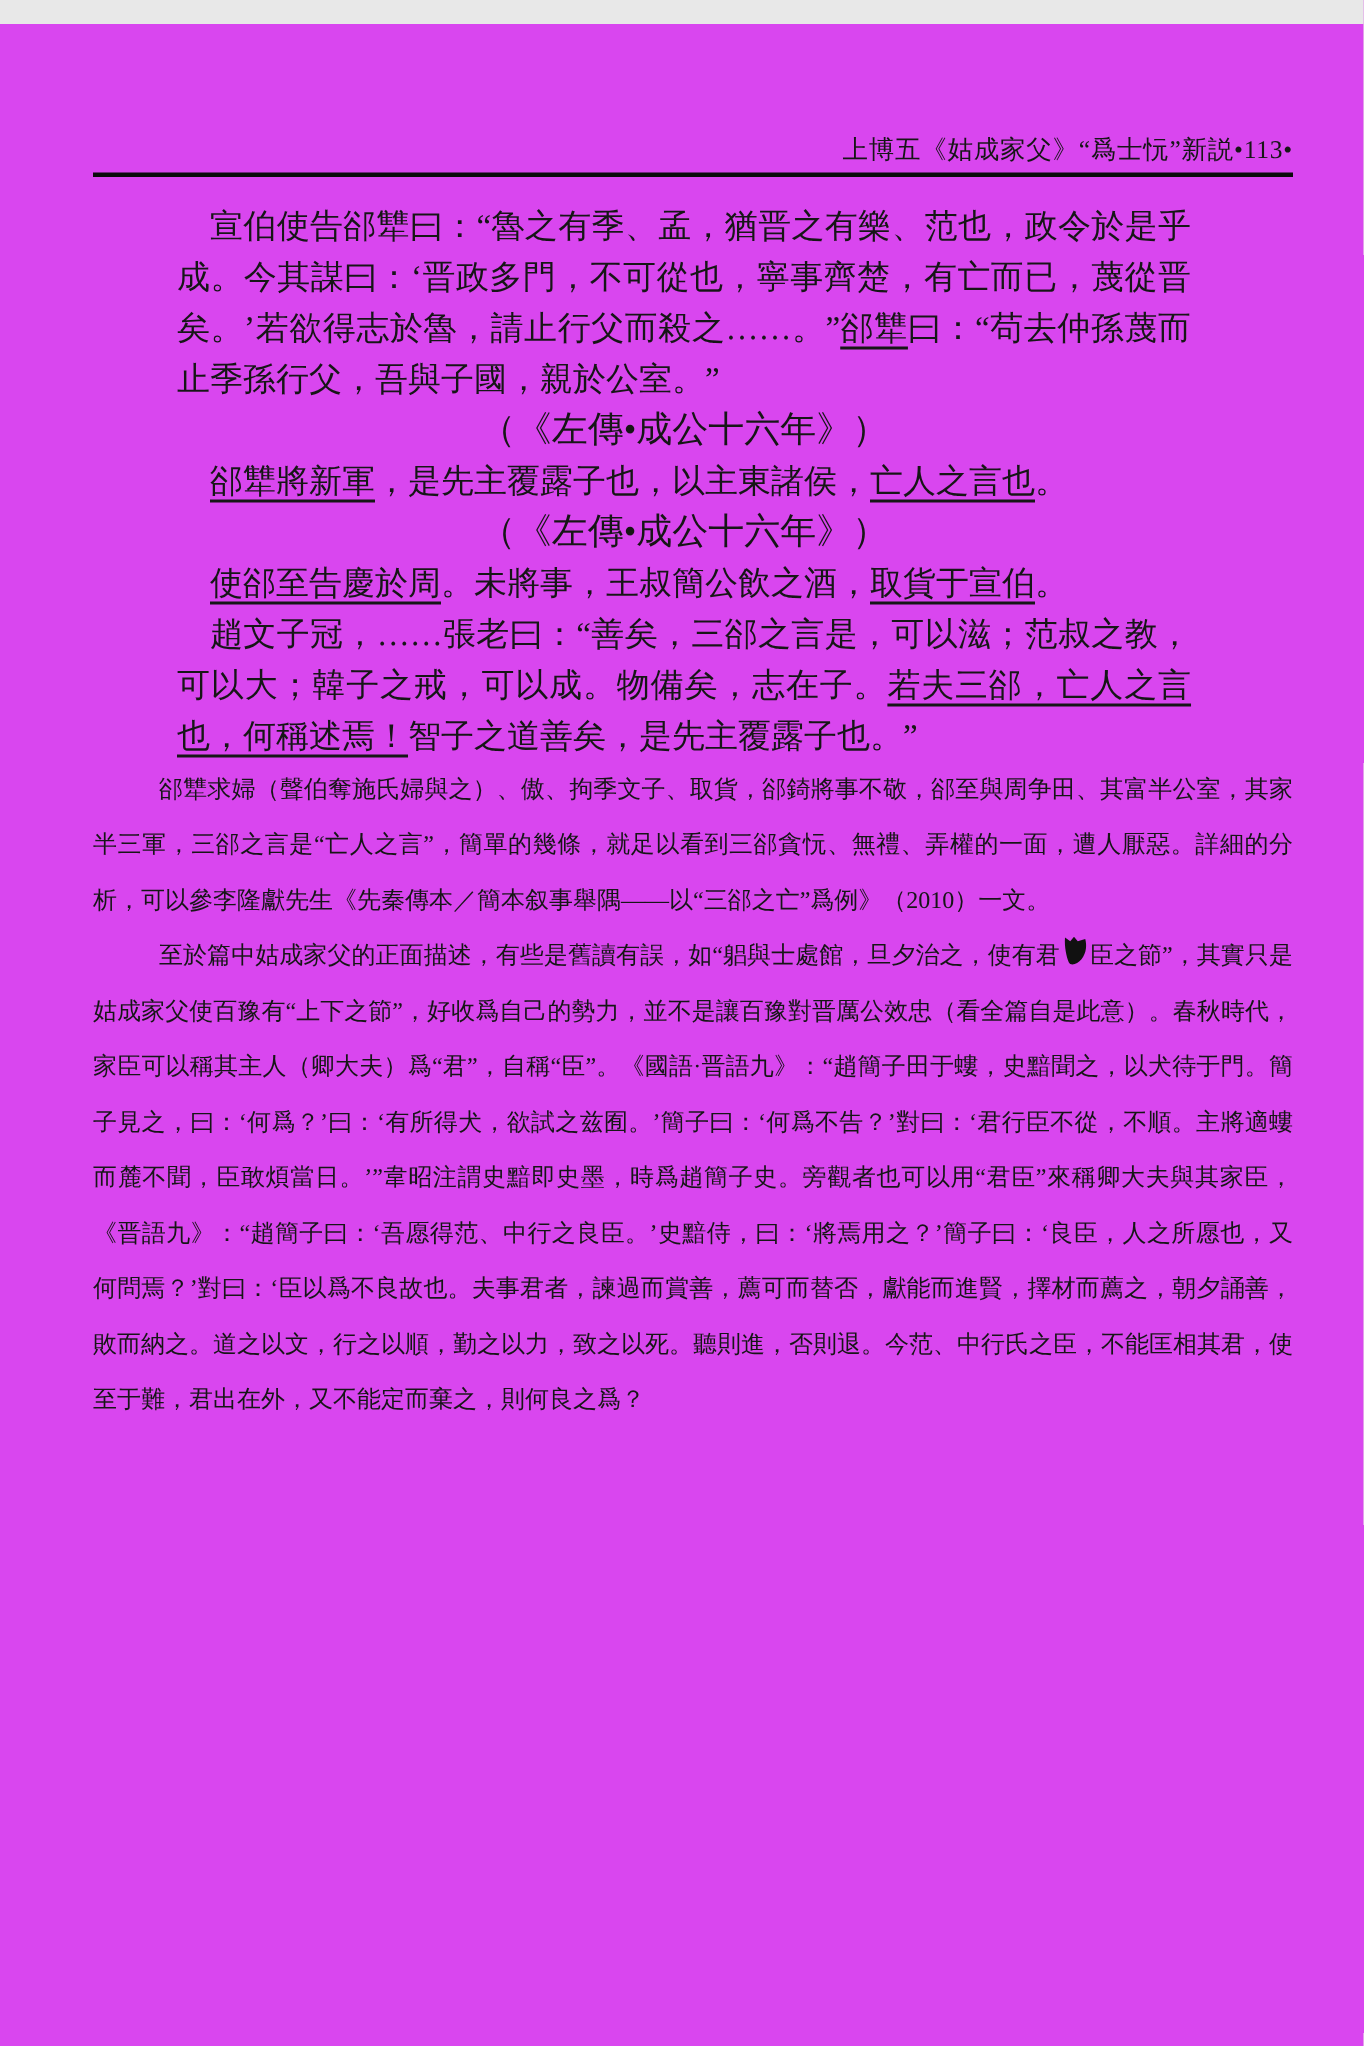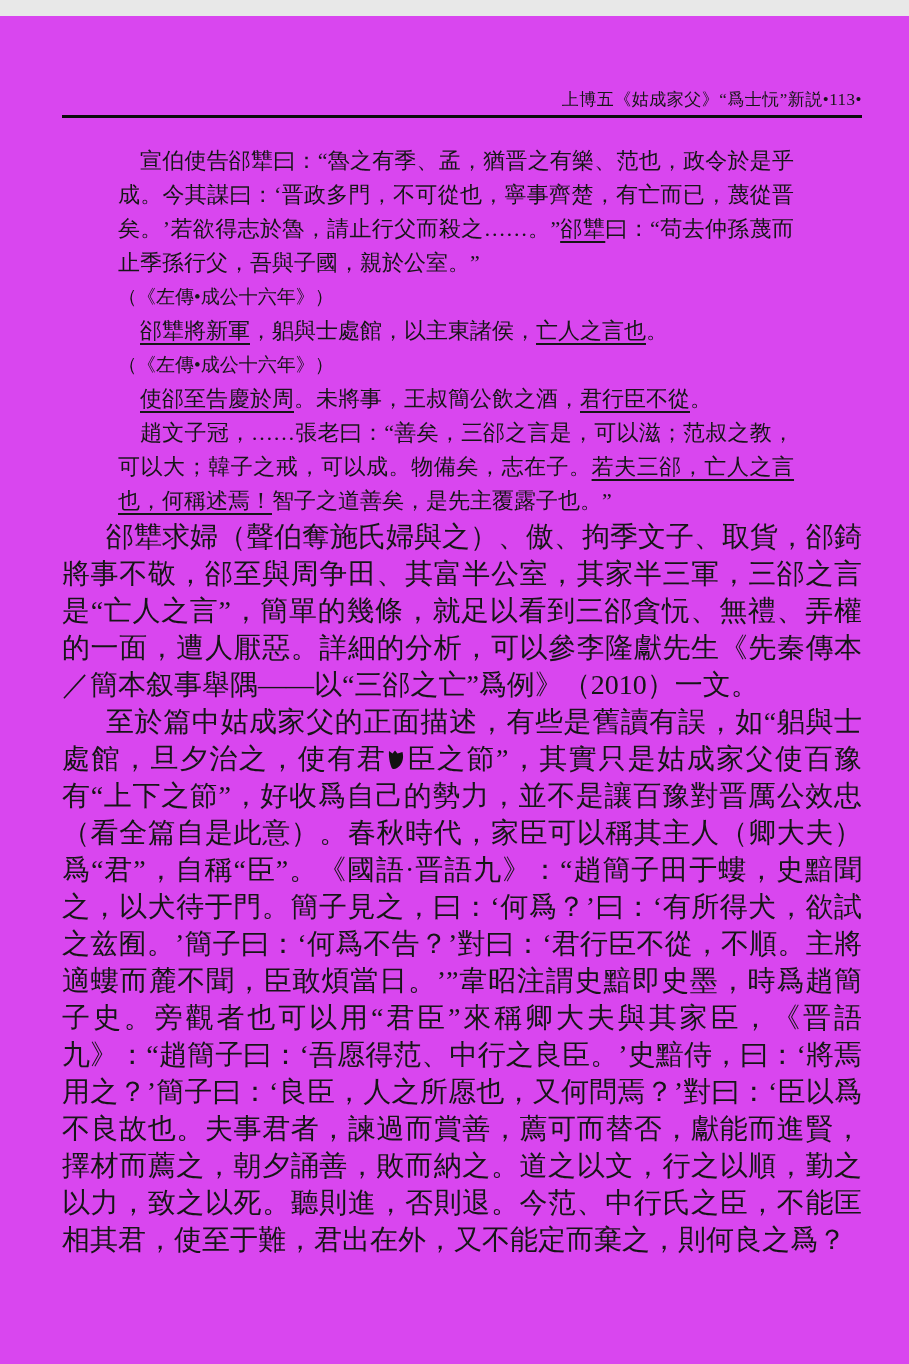--- a/index.html
+++ b/index.html
@@ -18,42 +18,42 @@
     font-size:17px;
     letter-spacing:0.5px;
     white-space:nowrap;
   }
   .header span { display:inline; }
   .rule {
     position:absolute; top:99px; left:62px; width:800px; height:2.5px;
     background:#0b0b0b;
   }
   .content {
-    position:absolute; top:128px; left:62px; width:800px;
+    position:absolute; top:118px; left:62px; width:800px;
   }
   p { margin:0; padding:0; }
   .quote {
     margin-left:56px;
     width:676px;
     font-size:22px;
     line-height:34px;
     text-indent:22px;
     text-align:justify;
     text-justify:inter-character;
   }
   .cite {
     margin-left:56px;
     width:676px;
-    font-size:19px;
+    font-size:24px;
     line-height:34px;
-    text-align:left;
+    text-align:center;
   }
   .para {
     width:800px;
-    font-size:28px;
+    font-size:16px;
     line-height:37px;
     text-indent:44px;
     text-align:justify;
     text-justify:inter-character;
   }
   .u {
     text-decoration:underline;
     text-underline-offset:5px;
     text-decoration-thickness:1.5px;
   }
@@ -70,23 +70,23 @@
 <div class="page">
   <div class="header">
     <span>上博五《姑成家父》“爲士忨”新説</span><span>•</span><span>113</span><span>•</span>
   </div>
   <div class="rule"></div>
 
   <div class="content">
     <section id="quotes">
         <p class="quote"><span>宣伯使告郤犨曰：“魯之有季、孟，猶晋之有樂、范也，政令於是乎成。今其謀曰：‘晋政多門，不可從也，寧事齊楚，有亡而已，蔑從晋矣。’若欲得志於魯，請止行父而殺之……。”</span><span class="u">郤犨</span><span>曰：“苟去仲孫蔑而止季孫行父，吾與子國，親於公室。”</span></p>
         <p class="cite">（《左傳•成公十六年》）</p>
-        <p class="quote"><span class="u">郤犨將新軍</span><span>，躳與士處館，以主東諸侯，</span><span class="u">亡人之言也</span><span>。</span></p>
+        <p class="quote"><span class="u">郤犨將新軍</span><span>，是先主覆露子也，以主東諸侯，</span><span class="u">亡人之言也</span><span>。</span></p>
         <p class="cite">（《左傳•成公十六年》）</p>
-        <p class="quote"><span class="u">使郤至告慶於周</span><span>。未將事，王叔簡公飲之酒，</span><span class="u">君行臣不從</span><span>。</span></p>
+        <p class="quote"><span class="u">使郤至告慶於周</span><span>。未將事，王叔簡公飲之酒，</span><span class="u">取貨于宣伯</span><span>。</span></p>
         <p class="quote"><span>趙文子冠，……張老曰：“善矣，三郤之言是，可以滋；范叔之教，可以大；韓子之戒，可以成。物備矣，志在子。</span><span class="u">若夫三郤，亡人之言也，何稱述焉！</span><span>智子之道善矣，是先主覆露子也。”</span></p>
       </section>
     <section id="analysis">
         <p class="para"><span>郤犨求婦（聲伯奪施氏婦與之）、傲、拘季文子、取貨，郤錡將事不敬，郤至與周争田、其富半公室，其家半三軍，三郤之言是“亡人之言”，簡單的幾條，就足以看到三郤貪忨、無禮、弄權的一面，遭人厭惡。詳細的分析，可以參李隆獻先生《先秦傳本／簡本叙事舉隅——以“三郤之亡”爲例》（2010）一文。</span></p>
         <p class="para"><span>至於篇中姑成家父的正面描述，有些是舊讀有誤，如“躳與士處館，旦夕治之，使有君</span><span class="glyph"><svg viewBox="0 0 20 23" xmlns="http://www.w3.org/2000/svg">
               <path d="M3 2 L6.5 4.5 L9 1.5 L11.5 4.5 L16.5 3 C17.5 7 17.5 12 14 16.5 C11.5 19.5 7 21.5 5.5 18.5 C4 15 2.5 8 3 2 Z" fill="#111"></path>
             </svg></span><span>臣之節”，其實只是姑成家父使百豫有“上下之節”，好收爲自己的勢力，並不是讓百豫對晋厲公效忠（看全篇自是此意）。春秋時代，家臣可以稱其主人（卿大夫）爲“君”，自稱“臣”。《國語·晋語九》：“趙簡子田于螻，史黯聞之，以犬待于門。簡子見之，曰：‘何爲？’曰：‘有所得犬，欲試之兹囿。’簡子曰：‘何爲不告？’對曰：‘君行臣不從，不順。主將適螻而麓不聞，臣敢煩當日。’”韋昭注謂史黯即史墨，時爲趙簡子史。旁觀者也可以用“君臣”來稱卿大夫與其家臣，《晋語九》：“趙簡子曰：‘吾愿得范、中行之良臣。’史黯侍，曰：‘將焉用之？’簡子曰：‘良臣，人之所愿也，又何問焉？’對曰：‘臣以爲不良故也。夫事君者，諫過而賞善，薦可而替否，獻能而進賢，擇材而薦之，朝夕誦善，敗而納之。道之以文，行之以順，勤之以力，致之以死。聽則進，否則退。今范、中行氏之臣，不能匡相其君，使至于難，君出在外，又不能定而棄之，則何良之爲？</span></p>
       </section>
   </div>
 </div>

